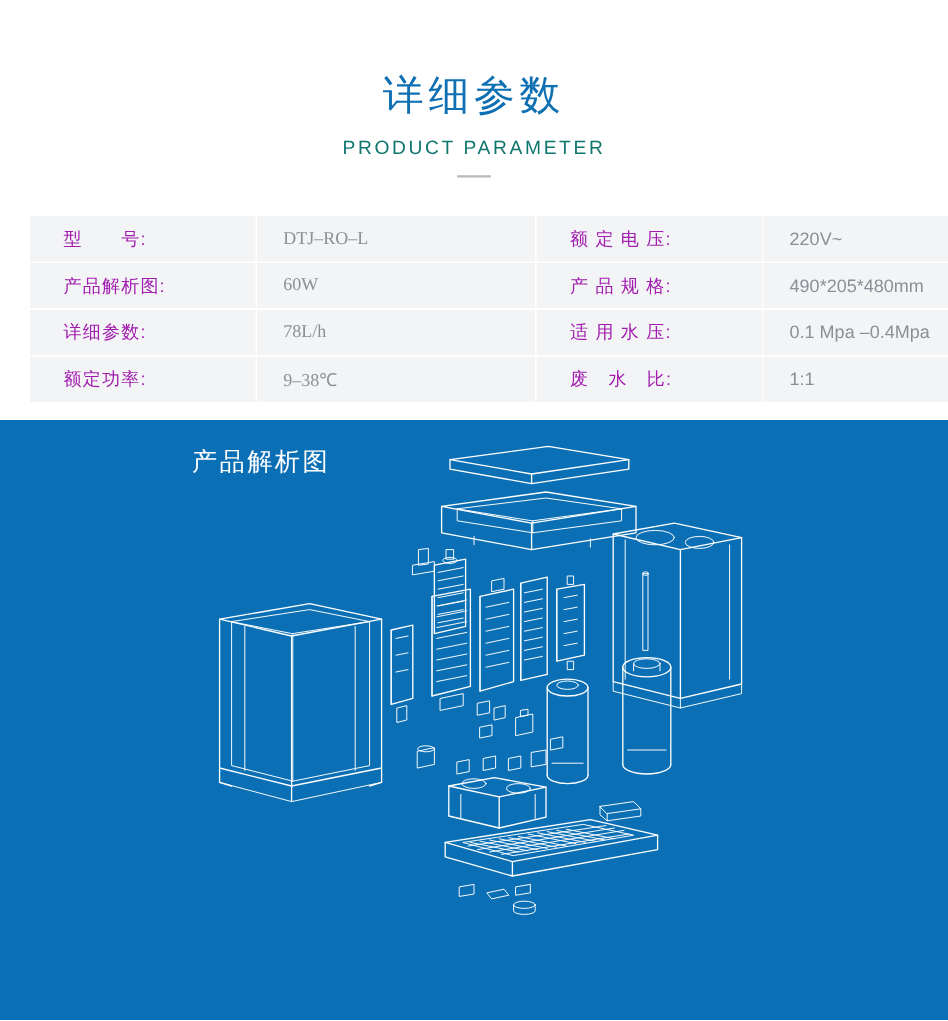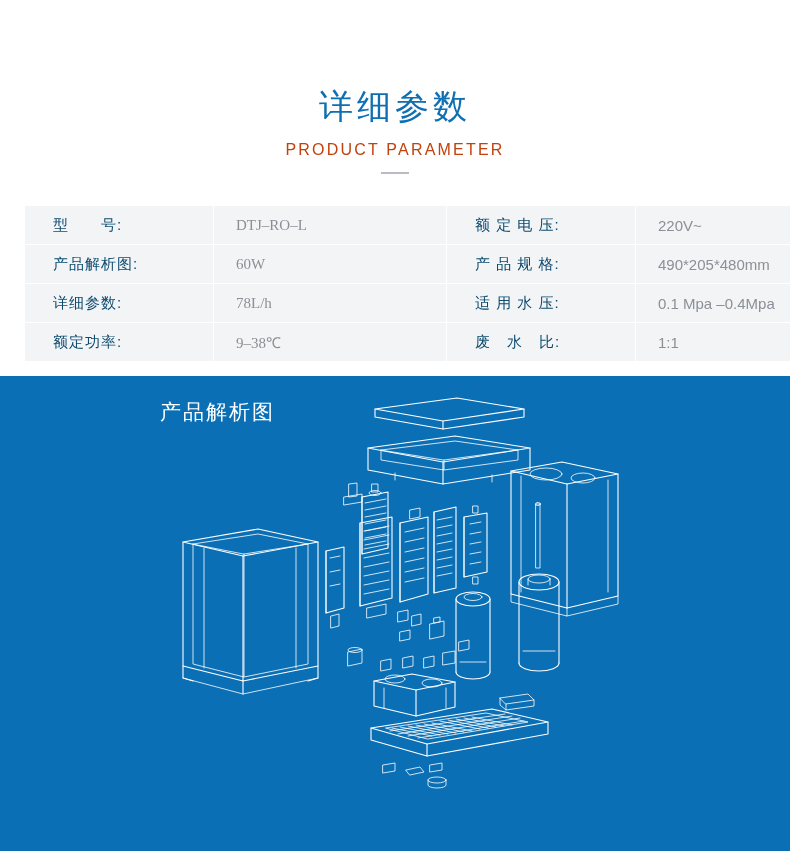--- a/index.html
+++ b/index.html
@@ -15,35 +15,35 @@
   }
   .page {
     position: relative;
     width: 790px;
     height: 851px;
     background: #ffffff;
   }
 
   
   .header {
-    padding-top: 84px;
+    padding-top: 58px;
     text-align: center;
   }
   .header .title-cn {
     font-size: 34px;
     color: #0f6fb3;
     letter-spacing: 4px;
     font-weight: normal;
     line-height: 44px;
     margin: 0;
   }
   .header .title-en {
     margin-top: 12px;
     font-size: 16px;
-    color: #c2410c;
+    color: #0f766e;
     letter-spacing: 2.2px;
     line-height: 20px;
   }
   .header .divider {
     margin: 12px auto 0 auto;
     width: 28px;
     height: 2px;
     background: #b9bdc1;
   }
 
@@ -53,21 +53,21 @@
     padding: 0 25px;
   }
   table.param {
     width: 740px;
     border-collapse: collapse;
     table-layout: fixed;
   }
   table.param td {
     height: 38px;
     font-size: 15px;
-    color: #0c4a6e;
+    color: #a21caf;
     background: #f3f4f6;
     border-bottom: 1px solid #ffffff;
     border-right: 1px solid #ffffff;
     padding: 0 0 0 28px;
     vertical-align: middle;
     white-space: nowrap;
     overflow: hidden;
   }
   table.param tr:last-child td {
     border-bottom: none;

